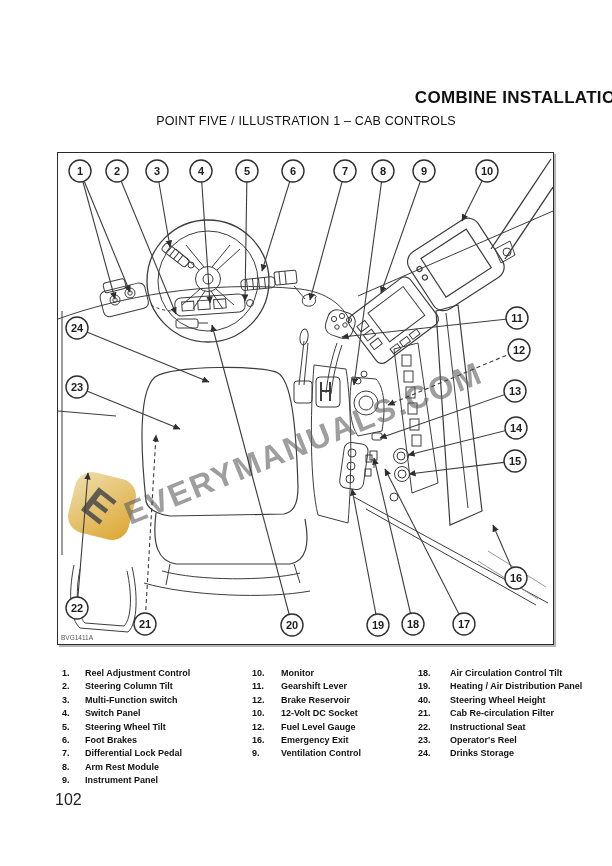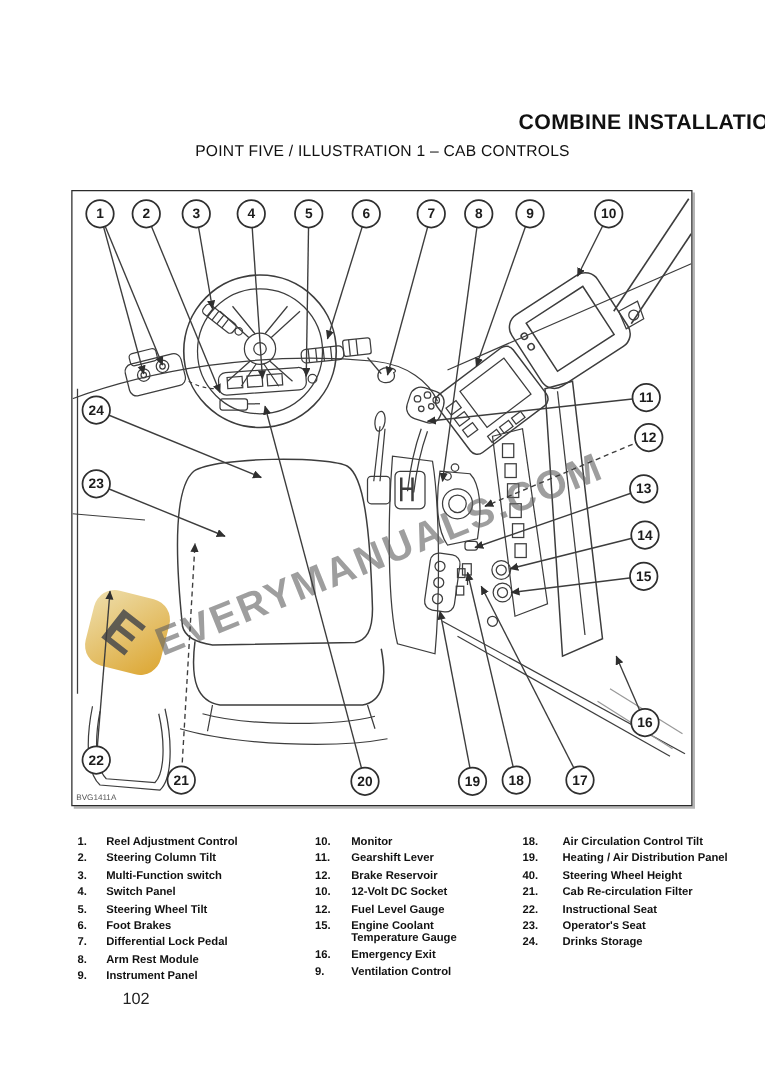--- a/index.html
+++ b/index.html
@@ -38,21 +38,21 @@
   #legend-col-1{left:252px;width:132px;}
   #legend-col-2{left:418px;width:172px;}
   .lrow{display:flex;margin-bottom:3.4px;line-height:10px;}
   .lnum{flex:none;}
   #legend-col-0 .lnum{width:23px;}
   #legend-col-1 .lnum{width:29px;}
   #legend-col-2 .lnum{width:32px;}
   #legend-col-0 .llabel{width:150px;}
   #legend-col-1 .llabel{width:100px;}
   #legend-col-2 .llabel{width:138px;}
-  #page-number{position:absolute;left:55px;top:791px;font-size:13px;color:#222;margin-left:43px;}
+  #page-number{position:absolute;left:55px;top:791px;font-size:16px;color:#222;}
 </style>
 </head>
 <body>
 
 <div id="title">COMBINE INSTALLATION</div>
 <div id="subtitle">POINT FIVE / ILLUSTRATION 1 – CAB CONTROLS</div>
 
 <div id="figure-frame">
   <svg viewBox="0 0 495 491">
     <defs>
@@ -346,24 +346,20 @@
     </div>
     <div class="lrow">
       <span class="lnum">10.</span>
       <span class="llabel">12-Volt DC Socket</span>
     </div>
     <div class="lrow">
       <span class="lnum">12.</span>
       <span class="llabel">Fuel Level Gauge</span>
     </div>
     <div class="lrow">
-      <span class="lnum">15.</span>
-      <span class="llabel">Engine Coolant Temperature Gauge</span>
-    </div>
-    <div class="lrow">
       <span class="lnum">16.</span>
       <span class="llabel">Emergency Exit</span>
     </div>
     <div class="lrow">
       <span class="lnum">9.</span>
       <span class="llabel">Ventilation Control</span>
     </div>
   </div>
 <div id="legend-col-2" class="legend-col">
     <div class="lrow">
@@ -381,21 +377,21 @@
     <div class="lrow">
       <span class="lnum">21.</span>
       <span class="llabel">Cab Re-circulation Filter</span>
     </div>
     <div class="lrow">
       <span class="lnum">22.</span>
       <span class="llabel">Instructional Seat</span>
     </div>
     <div class="lrow">
       <span class="lnum">23.</span>
-      <span class="llabel">Operator's Seat</span>
+      <span class="llabel">Operator's Reel</span>
     </div>
     <div class="lrow">
       <span class="lnum">24.</span>
       <span class="llabel">Drinks Storage</span>
     </div>
   </div>
 
 <div id="page-number">102</div>
 
 </body></html>

